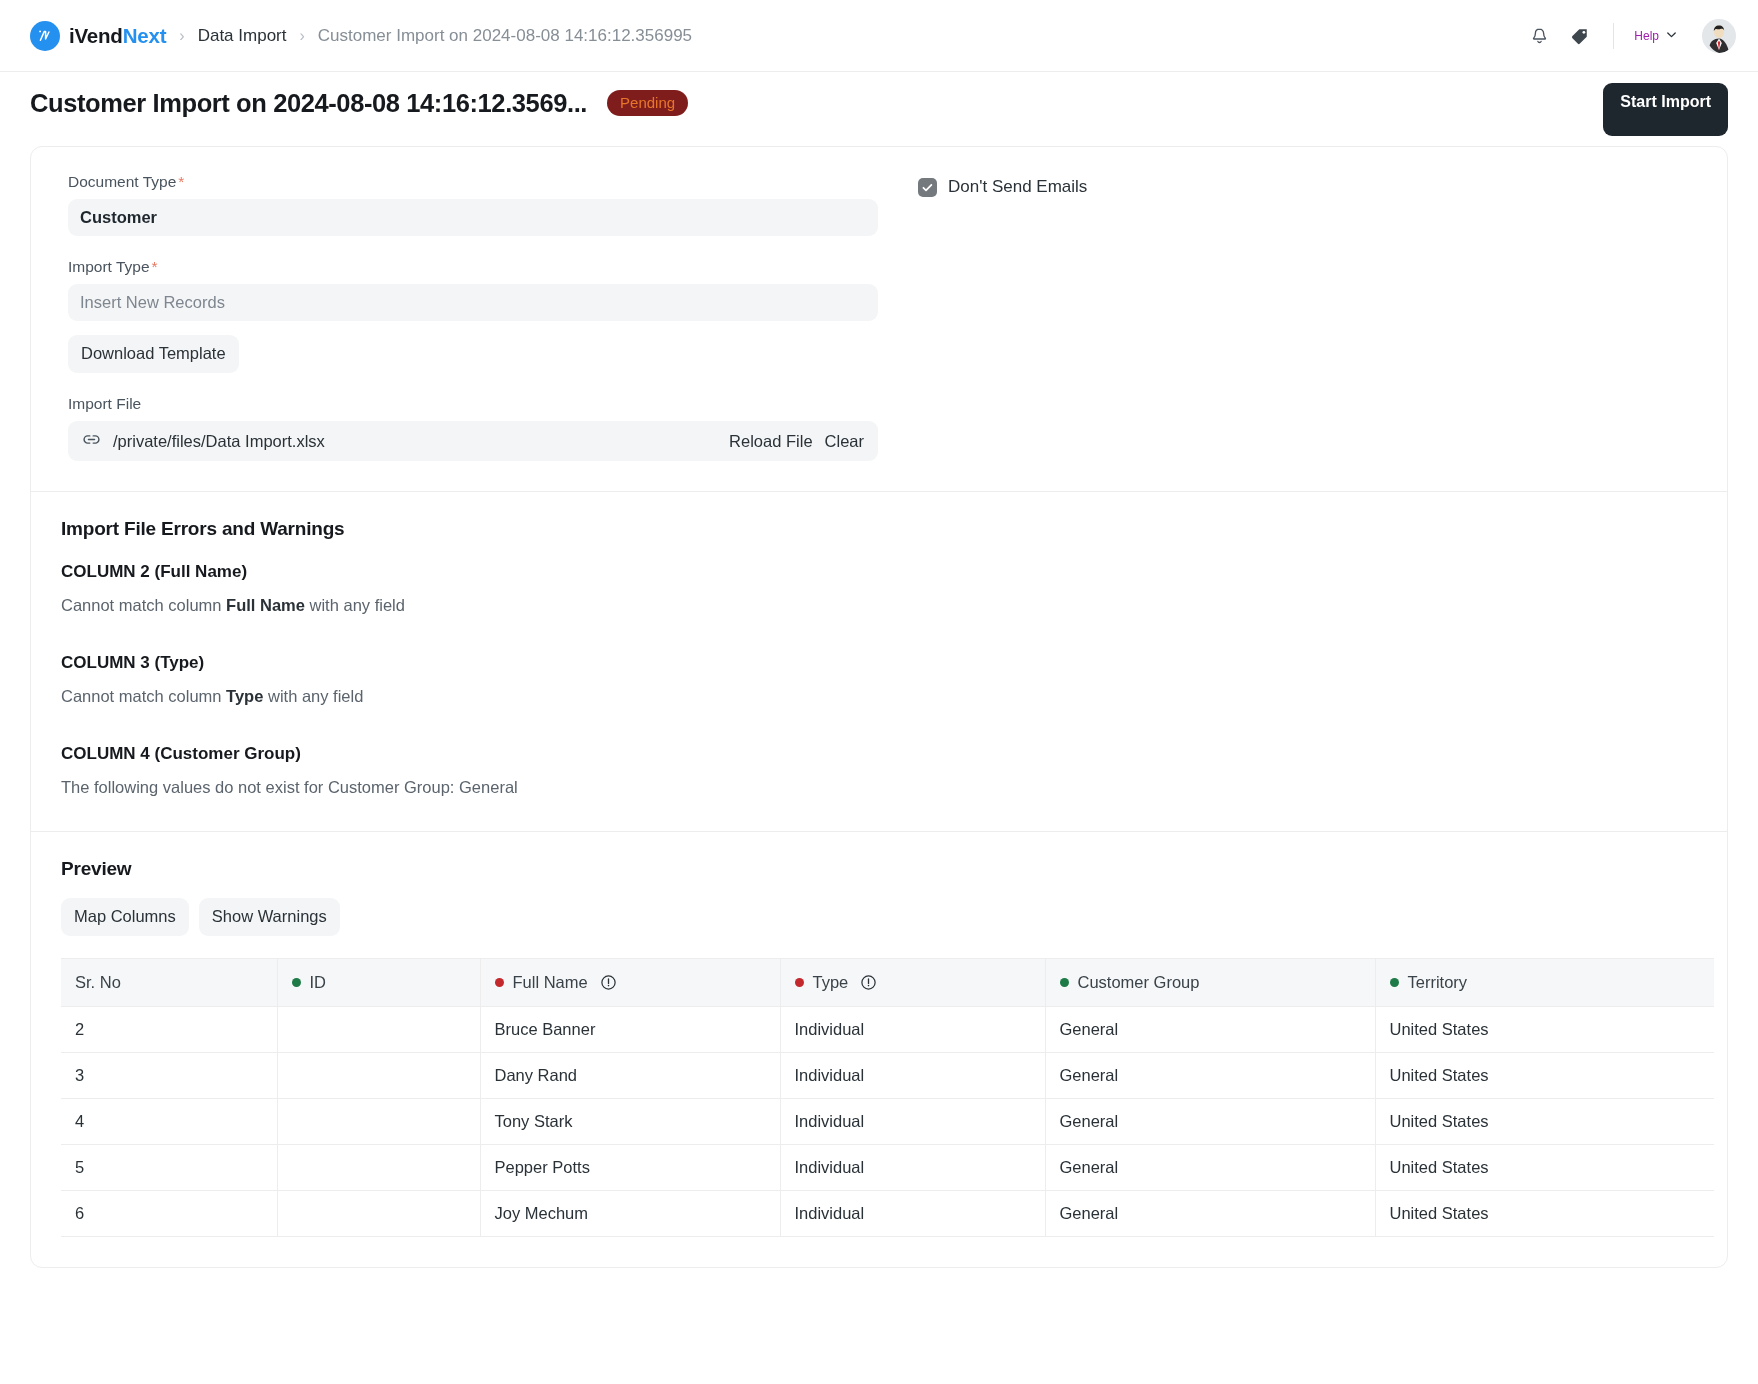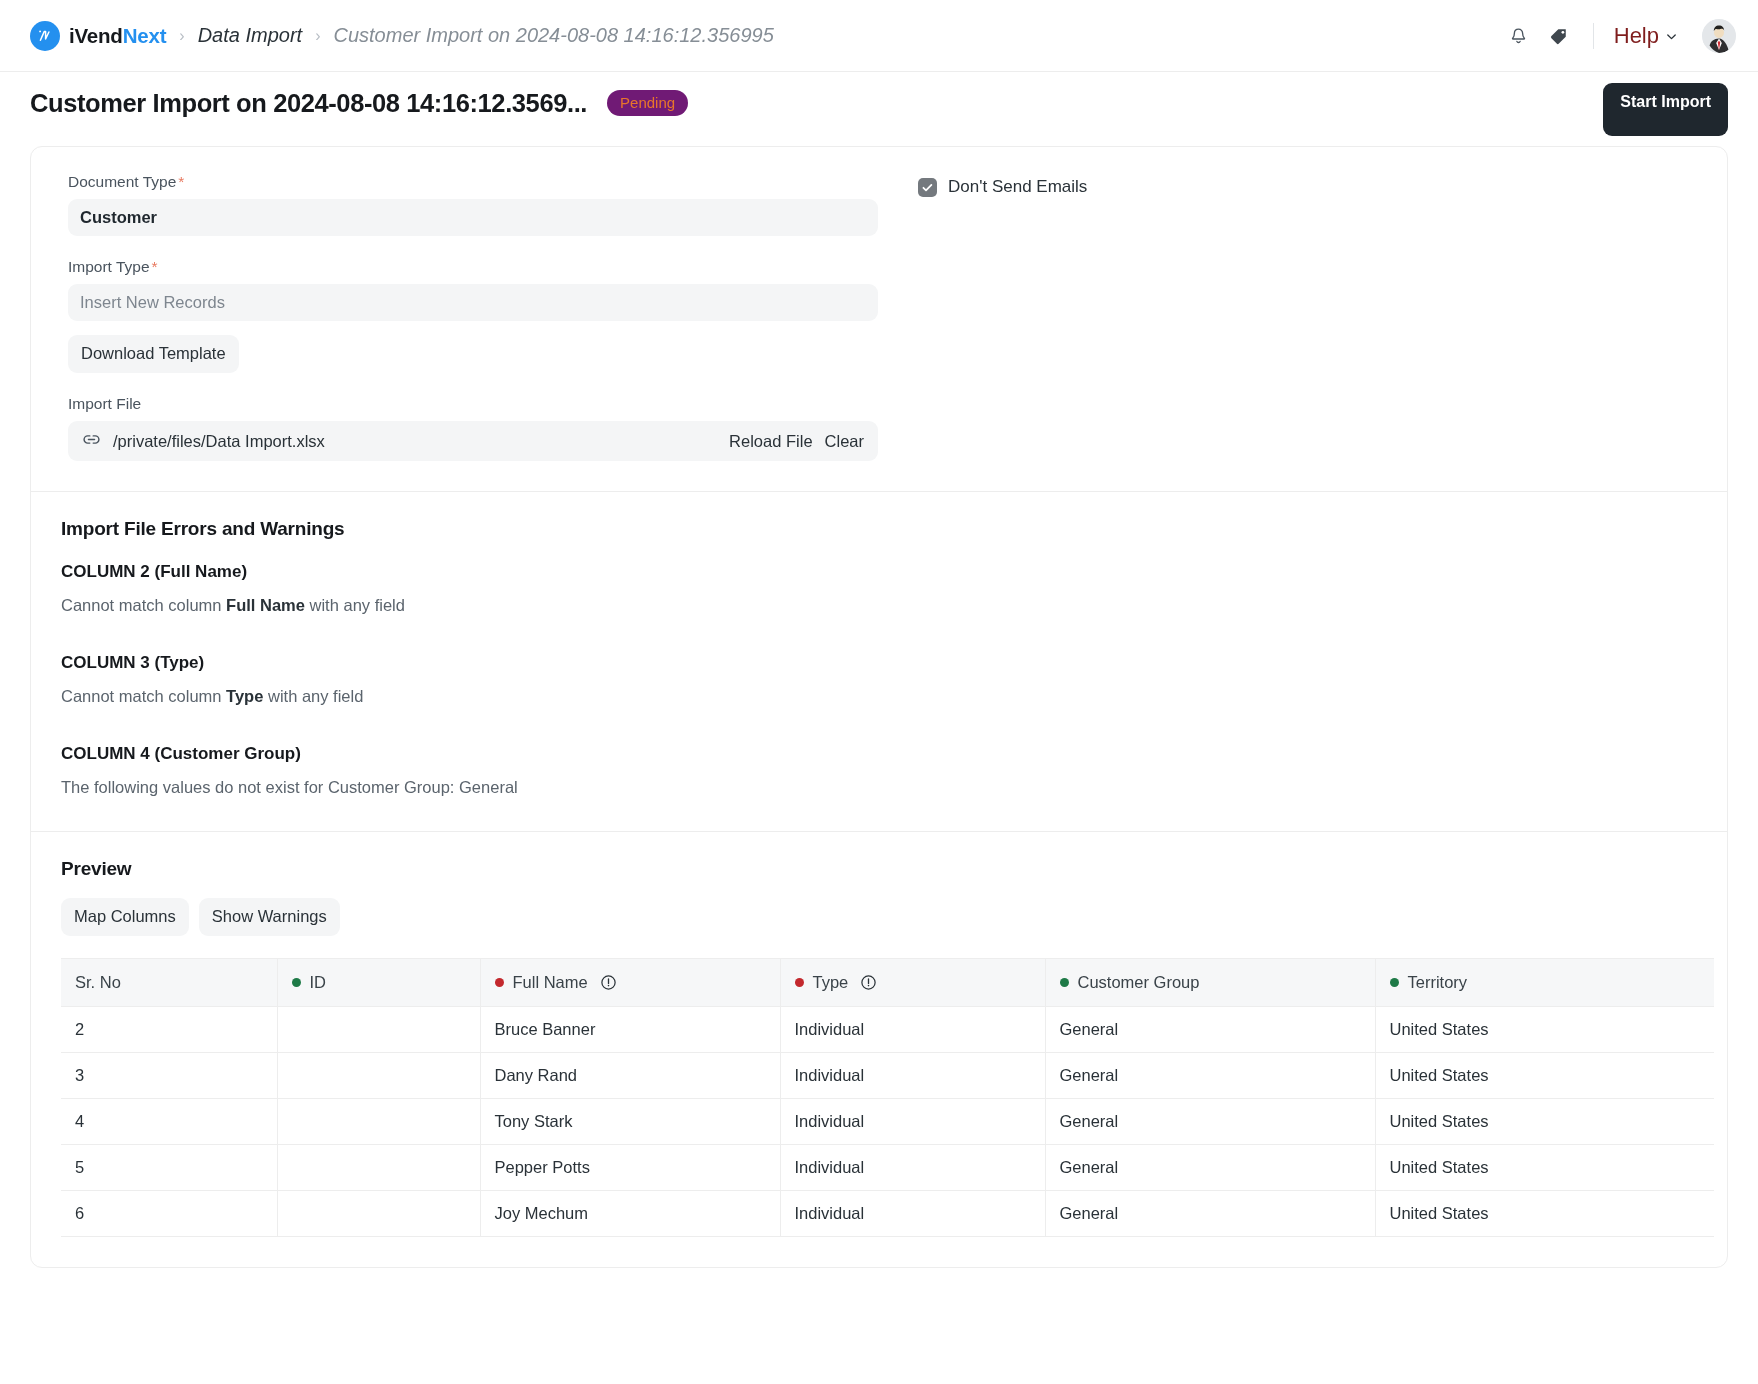--- a/index.html
+++ b/index.html
@@ -45,24 +45,23 @@
   .brand-text .b1 { color: #16191d; }
   .brand-text .b2 { color: #2490ef; }
 
   .crumb-sep {
     color: #b8bec5;
     font-size: 16px;
     margin: 0 13px;
     user-select: none;
   }
   .crumb {
-    font-size: 20px;
+    font-size: 17px;
     color: #2a3238;
     white-space: nowrap;
-    font-style: italic;
   }
   .crumb.muted { color: #868e96; }
 
   .nav-search {
     position: absolute;
     left: 1065px;
     top: 17px;
     width: 400px;
     height: 37px;
     background: #f4f5f6;
@@ -96,21 +95,21 @@
     border-radius: 8px;
     cursor: pointer;
   }
   .nav-divider {
     width: 1px; height: 26px;
     background: #e2e5e8;
     margin: 0 14px;
   }
   .help-btn {
     display: flex; align-items: center; gap: 6px;
-    font-size: 22px; color: #7f1d1d;
+    font-size: 12px; color: #a21caf;
     cursor: pointer;
     padding: 4px 6px;
   }
   .avatar {
     width: 34px; height: 34px;
     border-radius: 50%;
     margin-left: 18px;
     background: #e9ecef;
     overflow: hidden;
     position: relative;
@@ -127,21 +126,21 @@
   }
   .page-title {
     font-size: 25.5px;
     font-weight: bold;
     letter-spacing: -0.4px;
     color: #16191d;
     white-space: nowrap;
   }
   .badge-pending {
     margin-left: 20px;
-    background: #701a75;
+    background: #7f1d1d;
     color: #e8762a;
     font-size: 15px;
     padding: 4px 13px 5px 13px;
     border-radius: 13px;
     white-space: nowrap;
   }
   .btn-primary {
     position: absolute;
     right: 30px;
     top: 11px;

